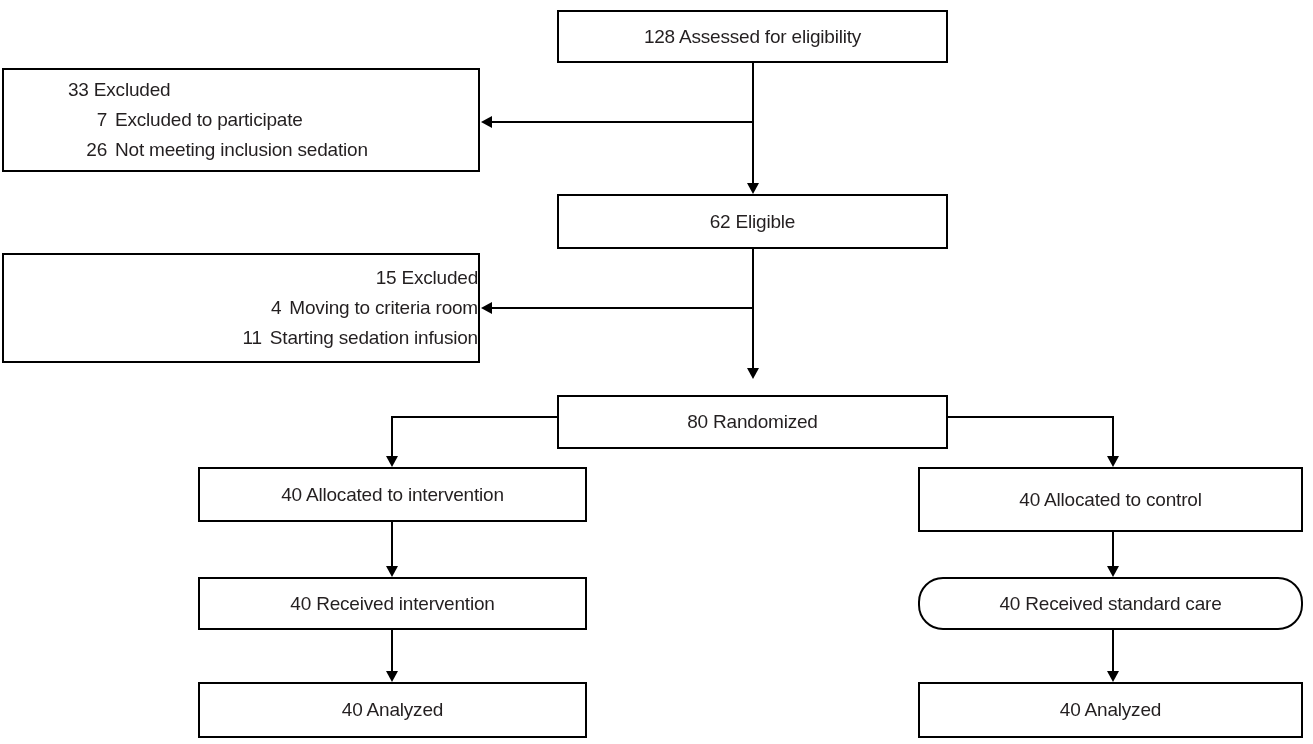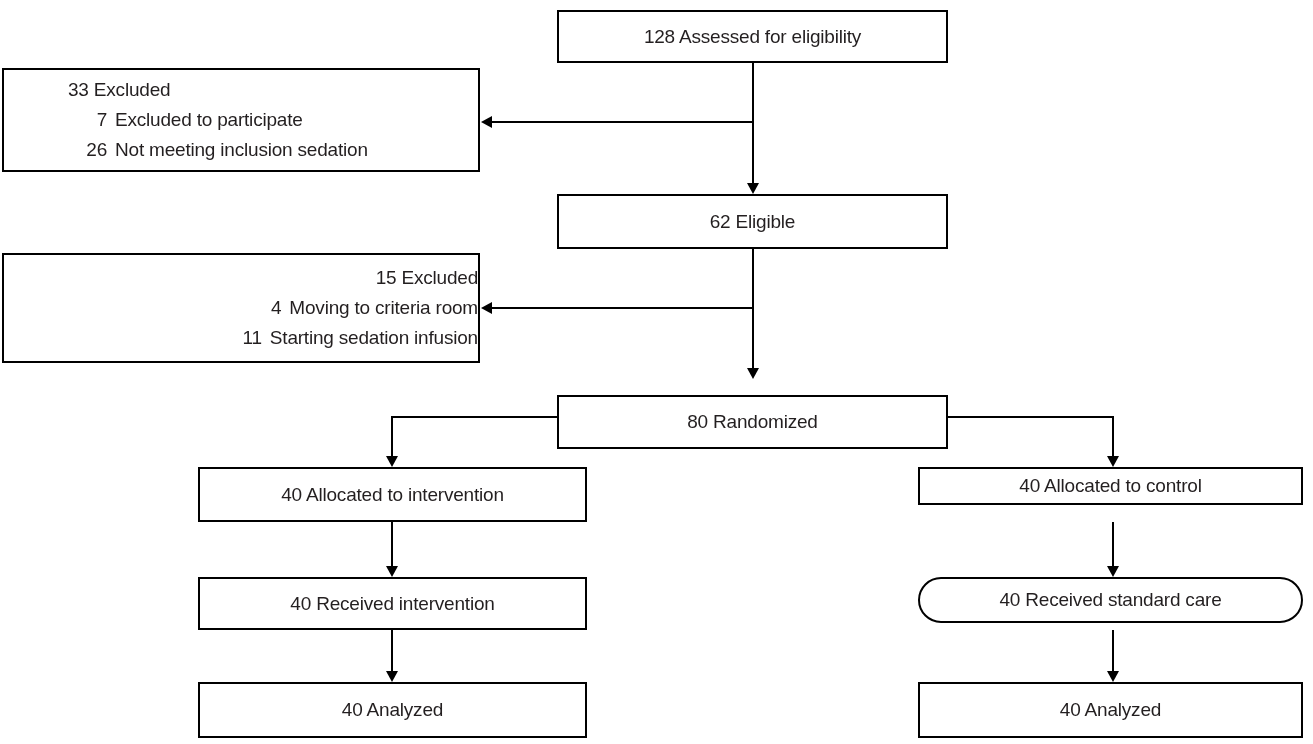--- a/index.html
+++ b/index.html
@@ -57,22 +57,22 @@
 
   
   #b-assessed     { left: 557px; top: 10px;  width: 391px; height: 53px; }
   #b-excluded1    { left: 2px;   top: 68px;  width: 478px; height: 104px; }
   #b-eligible     { left: 557px; top: 194px; width: 391px; height: 55px; }
   #b-excluded2    { left: 2px;   top: 253px; width: 478px; height: 110px; align-items: flex-end; }
   #b-randomized   { left: 557px; top: 379px; width: 391px; height: 54px; margin-top: 16px; }
   #b-alloc-int    { left: 198px; top: 467px; width: 389px; height: 55px; }
   #b-recv-int     { left: 198px; top: 577px; width: 389px; height: 53px; justify-content: center; }
   #b-analyzed-int { left: 198px; top: 682px; width: 389px; height: 56px; }
-  #b-alloc-ctl    { left: 918px; top: 467px; width: 385px; height: 38px; }
-  #b-recv-ctl     { left: 918px; top: 577px; width: 385px; height: 46px; border-radius: 25px; }
+  #b-alloc-ctl    { left: 918px; top: 467px; width: 385px; height: 65px; }
+  #b-recv-ctl     { left: 918px; top: 577px; width: 385px; height: 53px; border-radius: 25px; }
   #b-analyzed-ctl { left: 918px; top: 682px; width: 385px; height: 56px; }
 </style>
 </head>
 <body>
 
 <div class="canvas">
 
   <div class="vline" style="left:752px; top:63px; height:122px;"></div>
   <div class="arr arr-down" style="left:747px; top:183px;"></div>
 

